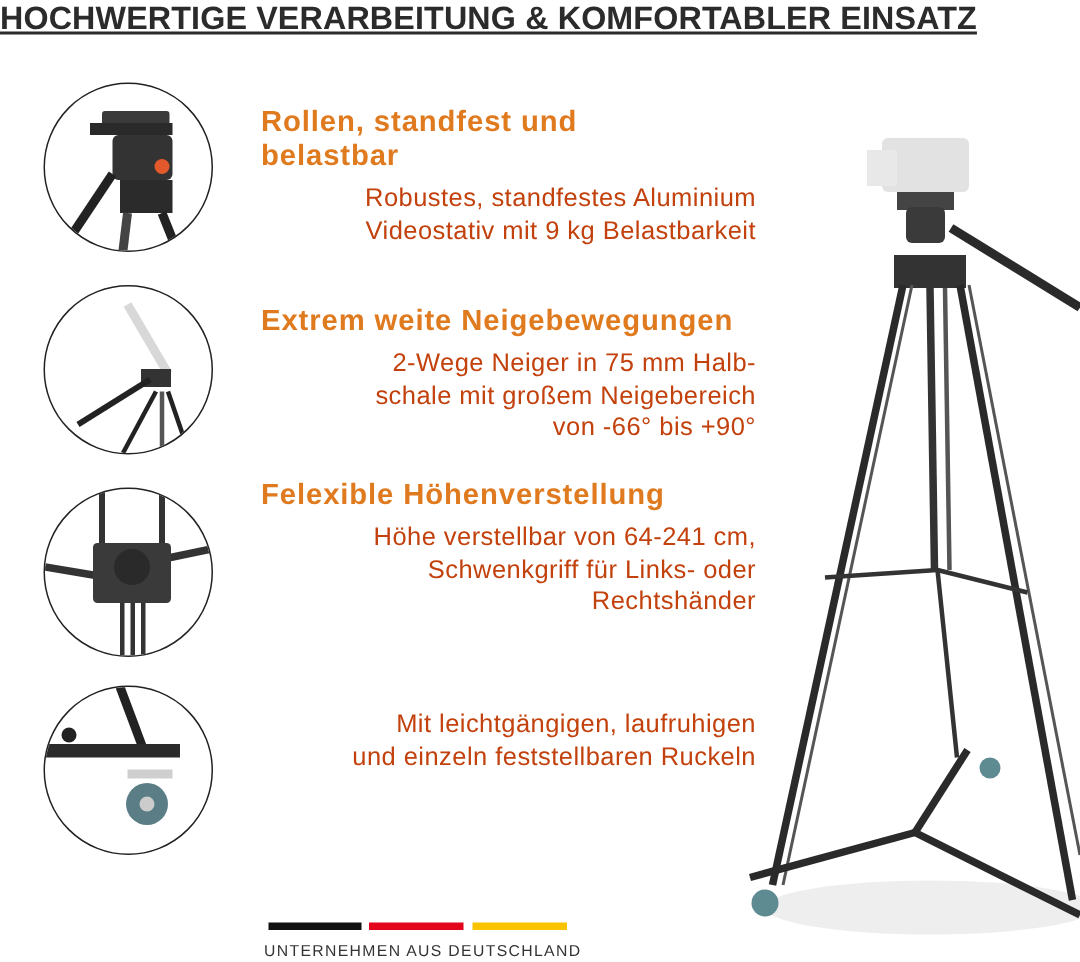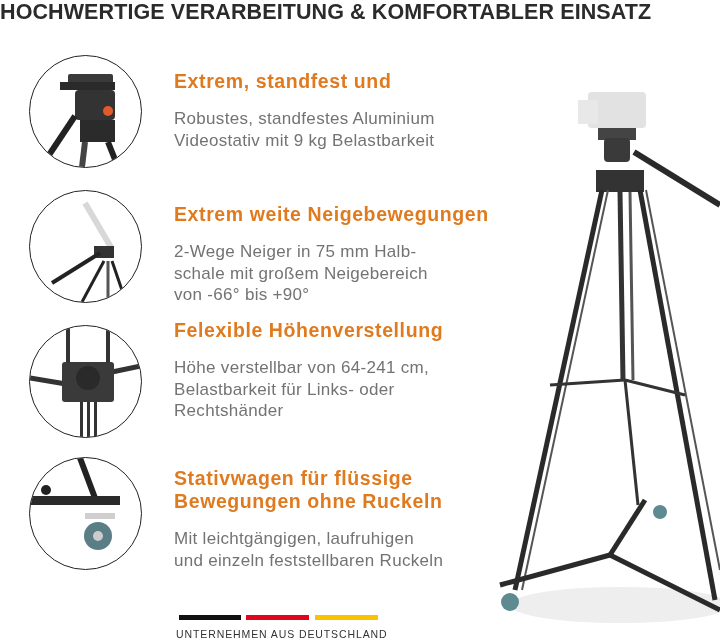--- a/index.html
+++ b/index.html
@@ -1,22 +1,22 @@
 <!DOCTYPE html>
 <html><head>
 <meta charset="utf-8">
 <style>
   html, body { margin: 0; padding: 0; background: #ffffff; }
   body { width: 720px; height: 641px; position: relative; overflow: hidden; font-family: "Liberation Sans", sans-serif; }
-  .headline { position: absolute; left: 0; top: 0; font-family: "Liberation Sans", sans-serif; font-weight: bold; font-size: 21.5px; color: #2b2b2b; letter-spacing: 0.1px; white-space: nowrap; line-height: 24px; }
+  .headline { position: absolute; left: 0; top: 0; font-family: "Liberation Sans", sans-serif; font-weight: bold; font-size: 21.5px; color: #2b2b2b; letter-spacing: 0.1px; white-space: nowrap; line-height: 24px; text-decoration: underline; }
   .circle { position: absolute; left: 29px; width: 111px; height: 111px; border-radius: 50%; border: 1.5px solid #222; background: #fff; overflow: hidden; }
   .circle svg { width: 100%; height: 100%; display: block; }
   .feature { position: absolute; left: 174px; width: 330px; }
   .feature-title { color: #e07a1f; font-weight: bold; font-size: 19.5px; line-height: 23px; letter-spacing: 0.6px; margin: 0; }
-  .feature-desc { color: #737373; font-size: 17px; line-height: 21.5px; letter-spacing: 0.3px; margin-top: 15px; }
+  .feature-desc { color: #c2410c; font-size: 17px; line-height: 21.5px; letter-spacing: 0.3px; margin-top: 5px; text-align: right; }
   .tripod { position: absolute; left: 470px; top: 80px; width: 250px; height: 560px; }
   .flag { position: absolute; top: 615px; height: 5px; }
   .flag-label { position: absolute; left: 176px; top: 628px; font-size: 10.5px; letter-spacing: 0.9px; color: #333; white-space: nowrap; text-align: center; }
 </style>
 </head>
 <body>
 
 <div class="headline">HOCHWERTIGE VERARBEITUNG &amp; KOMFORTABLER EINSATZ</div>
 
 <div class="circle" style="top:55px;">
@@ -26,21 +26,22 @@
     <rect x="45" y="34" width="40" height="30" rx="4" fill="#333"></rect>
     <circle cx="78" cy="55" r="5" fill="#e2592b"></circle>
     <rect x="50" y="64" width="35" height="22" fill="#2b2b2b"></rect>
     <line x1="45" y1="60" x2="15" y2="105" stroke="#222" stroke-width="6"></line>
     <line x1="55" y1="86" x2="52" y2="111" stroke="#444" stroke-width="6"></line>
     <line x1="78" y1="86" x2="88" y2="111" stroke="#222" stroke-width="6"></line>
   </svg>
 </div>
 <div class="feature" style="top:70px;">
   <div class="feature-title">
-    <div>Extrem, standfest und</div>
+    <div>Rollen, standfest und</div>
+    <div>belastbar</div>
   </div>
   <div class="feature-desc">
     <div>Robustes, standfestes Aluminium</div>
     <div>Videostativ mit 9 kg Belastbarkeit</div>
   </div>
 </div>
 
 <div class="circle" style="top:190px;">
   <svg viewBox="0 0 111 111">
     <line x1="55" y1="12" x2="82" y2="58" stroke="#d8d8d8" stroke-width="6"></line>
@@ -74,40 +75,36 @@
     <rect x="57" y="76" width="3" height="35" fill="#333"></rect>
     <rect x="64" y="76" width="3" height="35" fill="#333"></rect>
   </svg>
 </div>
 <div class="feature" style="top:319px;">
   <div class="feature-title">
     <div>Felexible Höhenverstellung</div>
   </div>
   <div class="feature-desc">
     <div>Höhe verstellbar von 64-241 cm,</div>
-    <div>Belastbarkeit für Links- oder</div>
+    <div>Schwenkgriff für Links- oder</div>
     <div>Rechtshänder</div>
   </div>
 </div>
 
 <div class="circle" style="top:457px;">
   <svg viewBox="0 0 111 111">
     <line x1="50" y1="0" x2="65" y2="40" stroke="#222" stroke-width="6"></line>
     <rect x="0" y="38" width="90" height="9" fill="#2a2a2a"></rect>
     <circle cx="16" cy="32" r="5" fill="#222"></circle>
     <rect x="55" y="55" width="30" height="6" fill="#cfcfcf"></rect>
     <circle cx="68" cy="78" r="14" fill="#5a7d86"></circle>
     <circle cx="68" cy="78" r="5" fill="#ccc"></circle>
   </svg>
 </div>
 <div class="feature" style="top:467px;">
-  <div class="feature-title">
-    <div>Stativwagen für flüssige</div>
-    <div>Bewegungen ohne Ruckeln</div>
-  </div>
   <div class="feature-desc">
     <div>Mit leichtgängigen, laufruhigen</div>
     <div>und einzeln feststellbaren Ruckeln</div>
   </div>
 </div>
 
 <svg class="tripod" viewBox="0 0 250 560">
   <ellipse cx="150" cy="525" rx="110" ry="18" fill="#eeeeee"></ellipse>
 
   <rect x="118" y="12" width="58" height="36" rx="4" fill="#e2e2e2"></rect>

